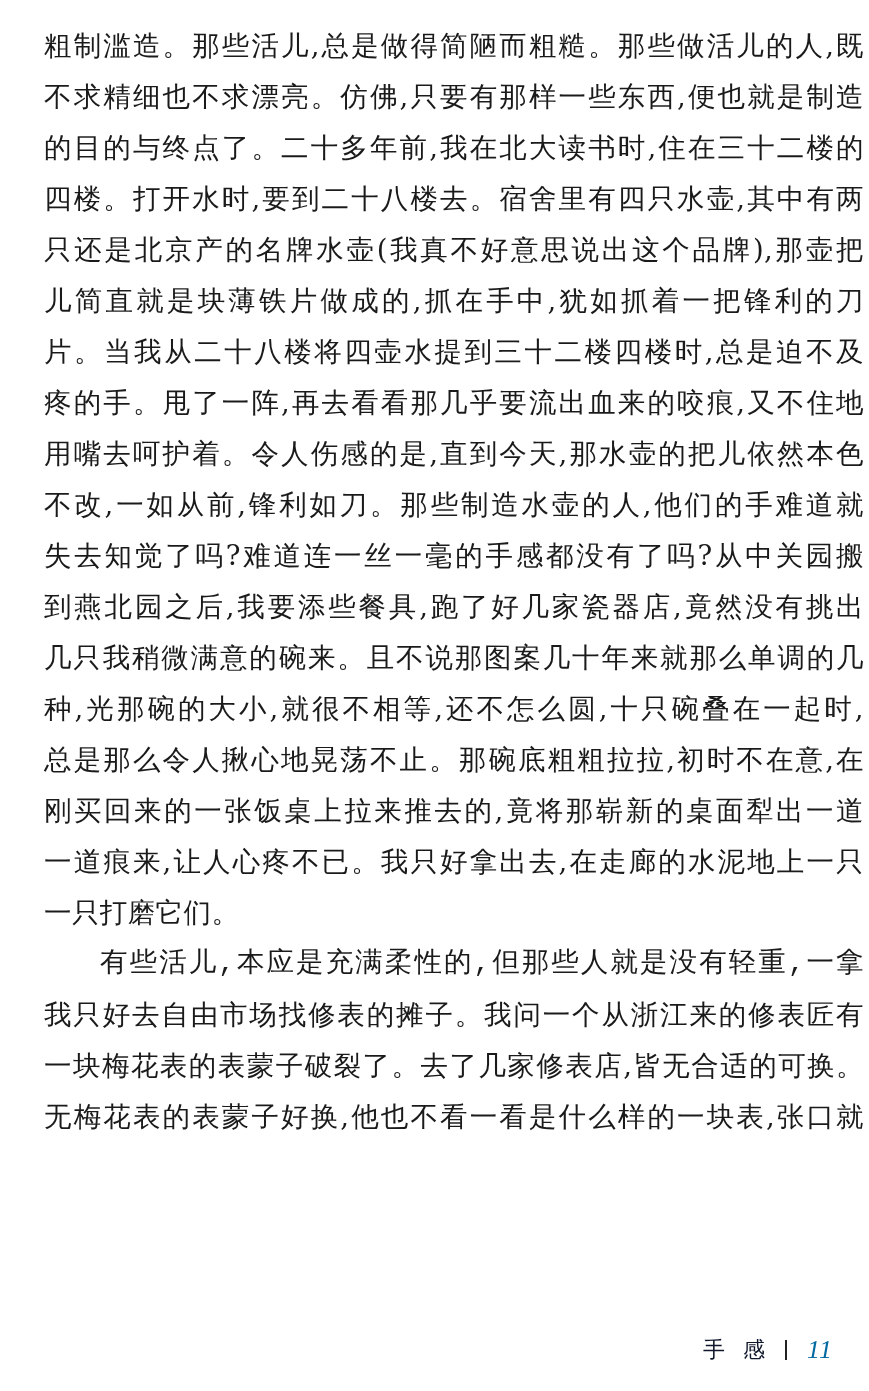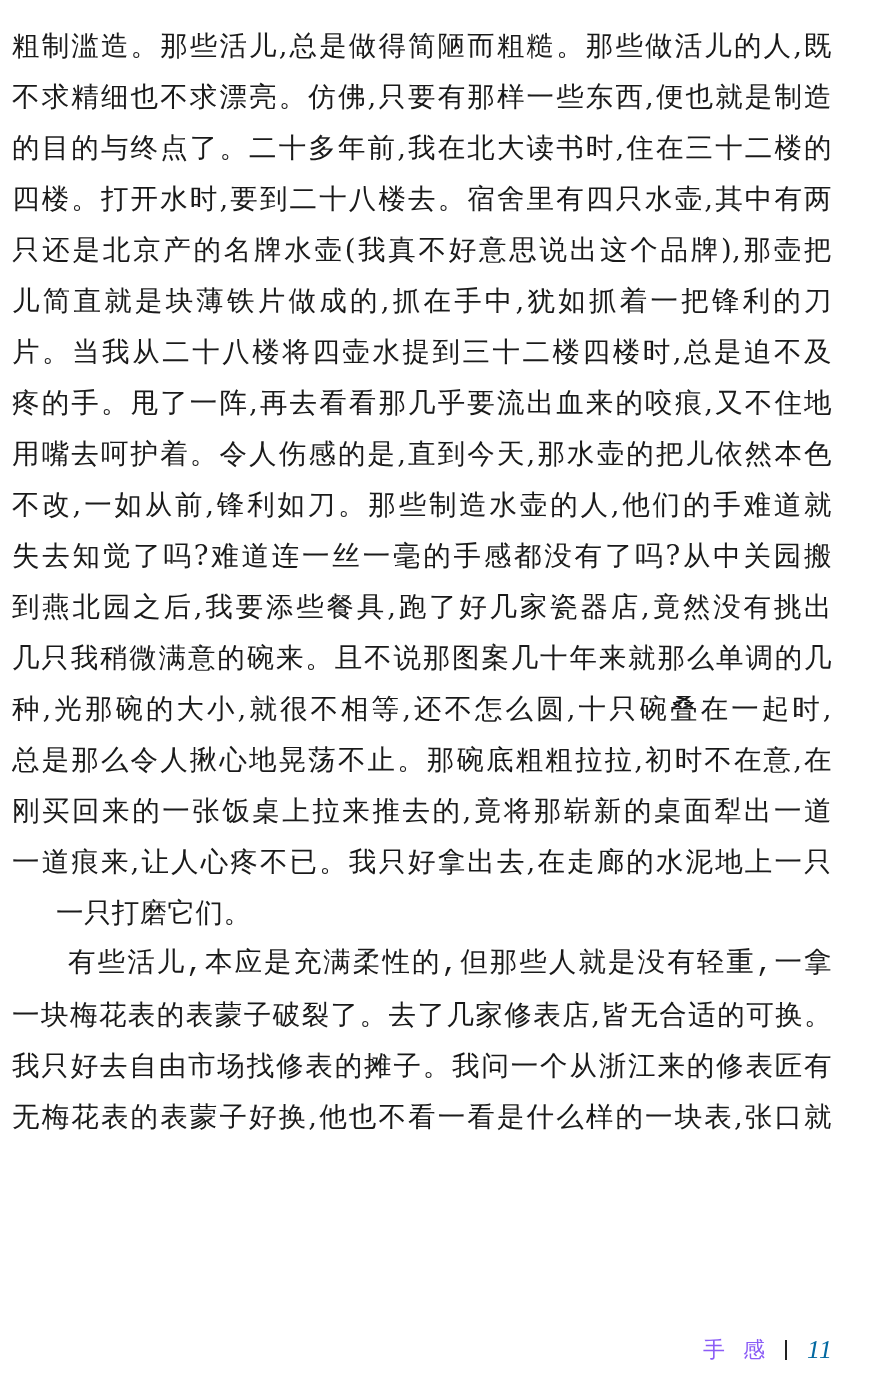--- a/index.html
+++ b/index.html
@@ -10,53 +10,52 @@
   body {
     width: 869px;
     height: 1391px;
     position: relative;
     overflow: hidden;
     font-family: "DejaVu Serif", "Liberation Serif", serif;
     color: #1a1a1a;
   }
   .page-body {
     position: absolute;
-    left: 12px;
+    left: 44px;
     top: 20px;
     width: 820px;
   }
   .line {
     height: 51px;
     line-height: 51px;
     font-size: 27.5px;
     white-space: nowrap;
     letter-spacing: 0.4px;
     text-align: justify;
     text-align-last: justify;
   }
   .line.last {
     text-align-last: left;
-    margin-left: 44px;
   }
   .line.indent {
     padding-left: 56px;
     font-family: Liberation Mono, monospace;
   }
   .footer {
     position: absolute;
     right: 36px;
     top: 1332px;
     height: 36px;
     display: flex;
     align-items: center;
   }
   .footer .title {
     font-size: 22px;
     letter-spacing: 18px;
-    color: #8b5cf6;
+    color: #0f172a;
   }
   .footer .divider {
     width: 2px;
     height: 20px;
     background: #222;
     margin: 0 20px 0 2px;
   }
   .footer .page-num {
     font-family: "Liberation Serif", "DejaVu Serif", serif;
     font-style: italic;
@@ -86,22 +85,22 @@
     <div class="line">几只我稍微满意的碗来。且不说那图案几十年来就那么单调的几</div>
     <div class="line">种,光那碗的大小,就很不相等,还不怎么圆,十只碗叠在一起时,</div>
     <div class="line">总是那么令人揪心地晃荡不止。那碗底粗粗拉拉,初时不在意,在</div>
     <div class="line">刚买回来的一张饭桌上拉来推去的,竟将那崭新的桌面犁出一道</div>
     <div class="line">一道痕来,让人心疼不已。我只好拿出去,在走廊的水泥地上一只</div>
     <div class="line last">一只打磨它们。</div>
   </div>
 
   <div class="paragraph">
     <div class="line indent">有些活儿,本应是充满柔性的,但那些人就是没有轻重,一拿</div>
+    <div class="line">我只好去自由市场找修表的摊子。我问一个从浙江来的修表匠有</div>
     <div class="line">一块梅花表的表蒙子破裂了。去了几家修表店,皆无合适的可换。</div>
-    <div class="line">我只好去自由市场找修表的摊子。我问一个从浙江来的修表匠有</div>
     <div class="line">无梅花表的表蒙子好换,他也不看一看是什么样的一块表,张口就</div>
   </div>
 </div>
 
 <div class="footer">
   <span class="title">手感</span>
   <span class="divider"></span>
   <span class="page-num">11</span>
 </div>
 

